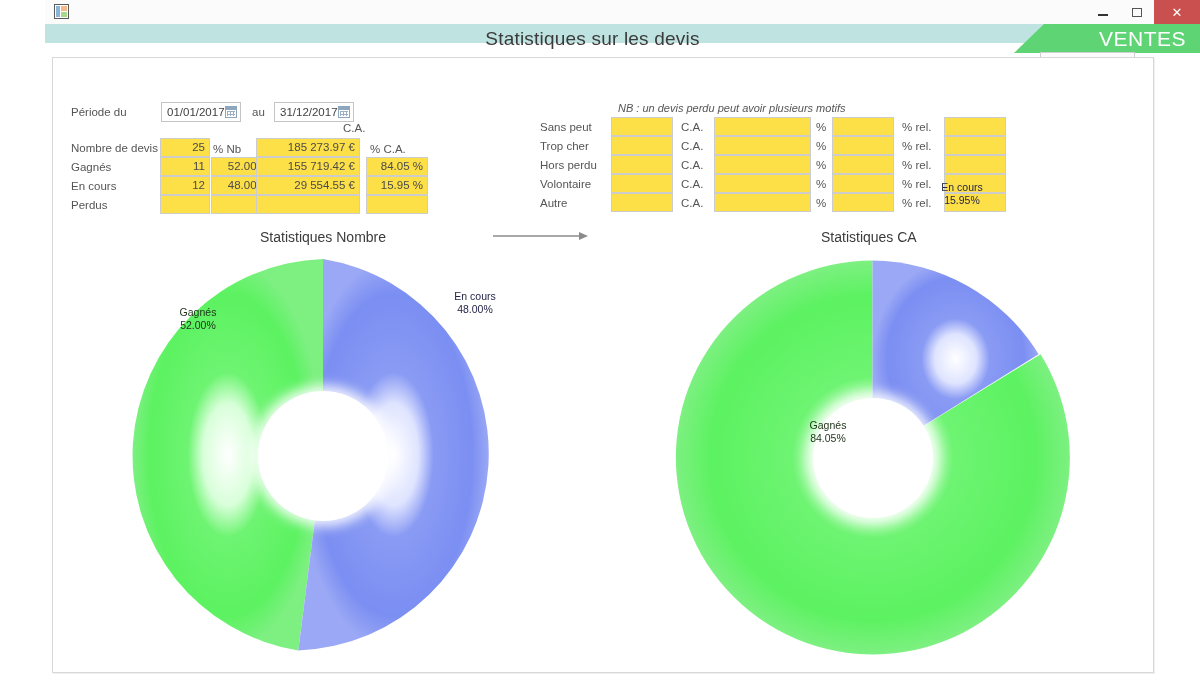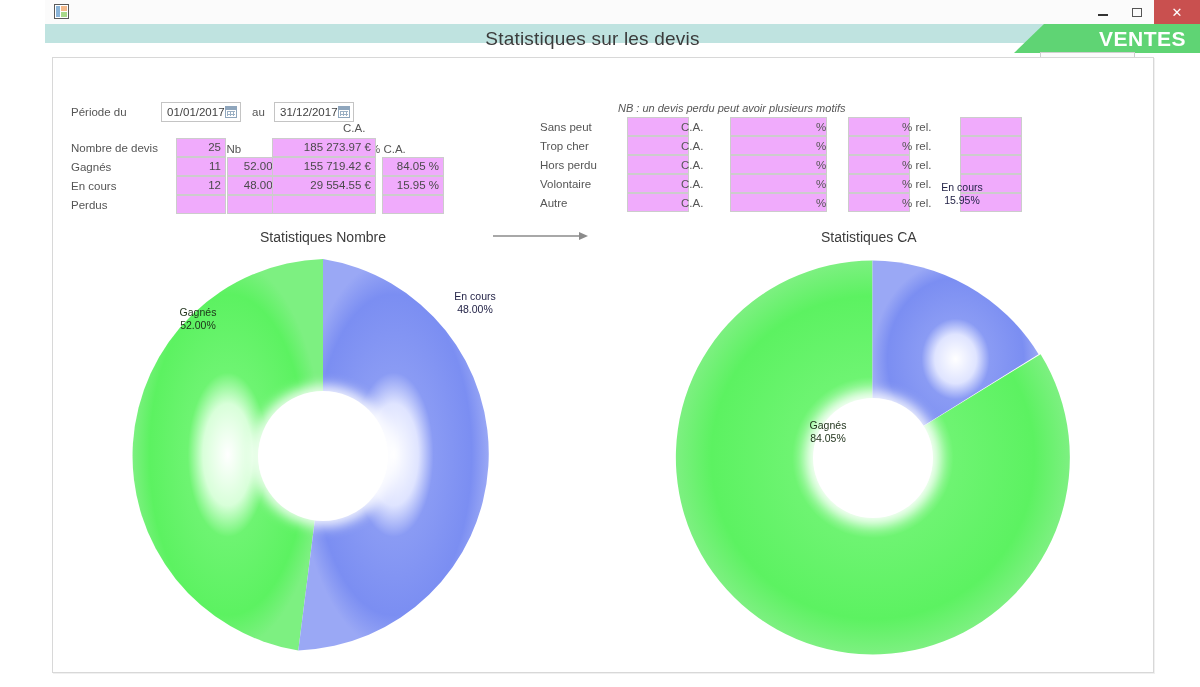--- a/index.html
+++ b/index.html
@@ -62,21 +62,21 @@
     overflow: hidden;
   }
   .module-badge .shape {
     position: absolute; left: 0; top: 0; width: 200px; height: 29px;
     background: #5fd474;
     clip-path: polygon(44px 0, 200px 0, 200px 29px, 14px 29px);
   }
   .module-badge .label {
     position: absolute; left: 0; top: 0; width: 186px; height: 29px;
     line-height: 29px; text-align: right;
-    font-size: 21px; font-weight: bold; color: #ffffff; letter-spacing: .5px;
+    font-size: 21px; font-weight: normal; color: #ffffff; letter-spacing: .5px;
   }
 
   .panel {
     position: absolute; left: 7px; top: 33px; width: 1100px; height: 614px;
     background: #ffffff; border: 1px solid #d8d8d8;
     box-shadow: 1px 1px 0 #f0f0f0;
   }
 
   
   .quitter-btn {
@@ -86,24 +86,24 @@
   }
   .quitter-btn .x-icon {
     width: 26px; text-align: center; color: #b03a2e; font-size: 16px; font-weight: bold;
     line-height: 1;
   }
   .quitter-btn .q-label { font-size: 12px; color: #3b3b3b; padding-left: 12px; }
 
   
   .lbl { position: absolute; font-size: 11.5px; color: #555; white-space: nowrap; }
   .fld {
-    position: absolute; border: 1px solid #cccccc; background: #f0abfc;
+    position: absolute; border: 1px solid #cccccc; background: #fde047;
     box-sizing: border-box; height: 19px; line-height: 17px;
     font-size: 11.5px; color: #4a4a4a; text-align: right;
-    padding-right: 4px; white-space: nowrap; overflow: hidden; margin-left: 16px;
+    padding-right: 4px; white-space: nowrap; overflow: hidden;
   }
   .date-fld {
     position: absolute; border: 1px solid #c4c4c4; background: #ffffff;
     box-sizing: border-box; height: 20px; width: 80px;
     font-size: 11.5px; color: #3f3f3f;
     display: flex; align-items: center;
   }
   .date-fld .dv { padding-left: 5px; flex: 1; }
   .cal-icon {
     width: 13px; height: 12px; margin-right: 3px; position: relative;

